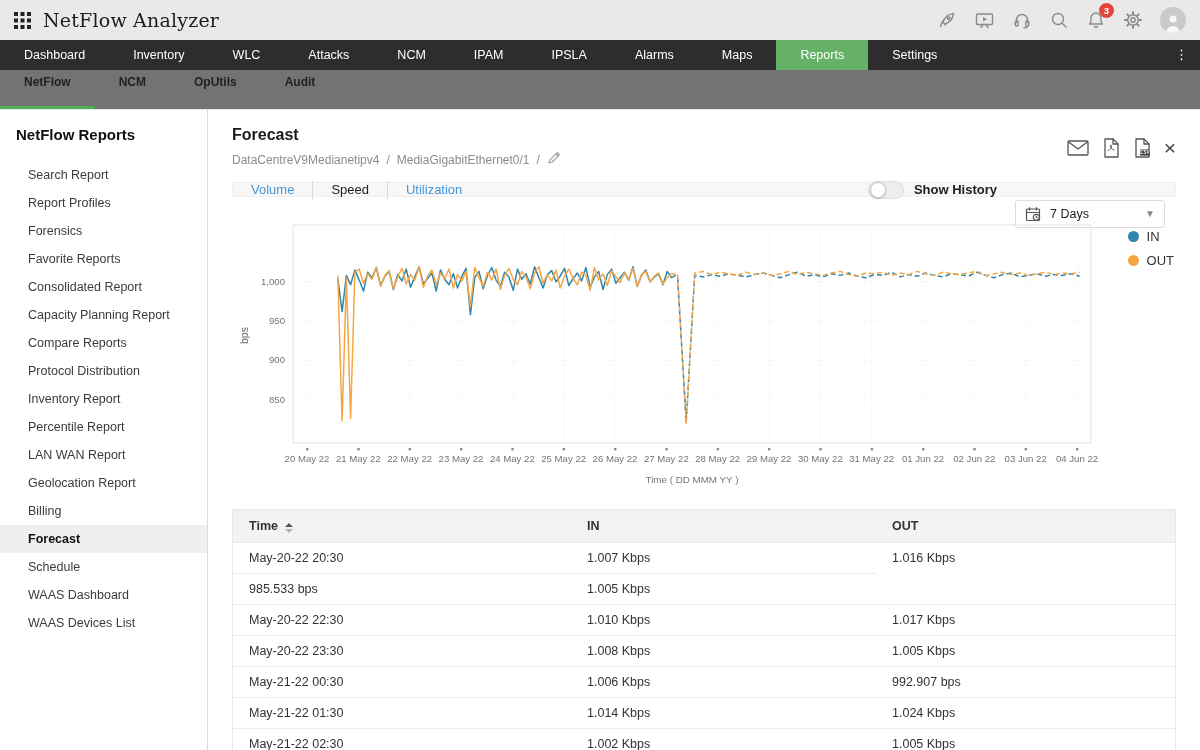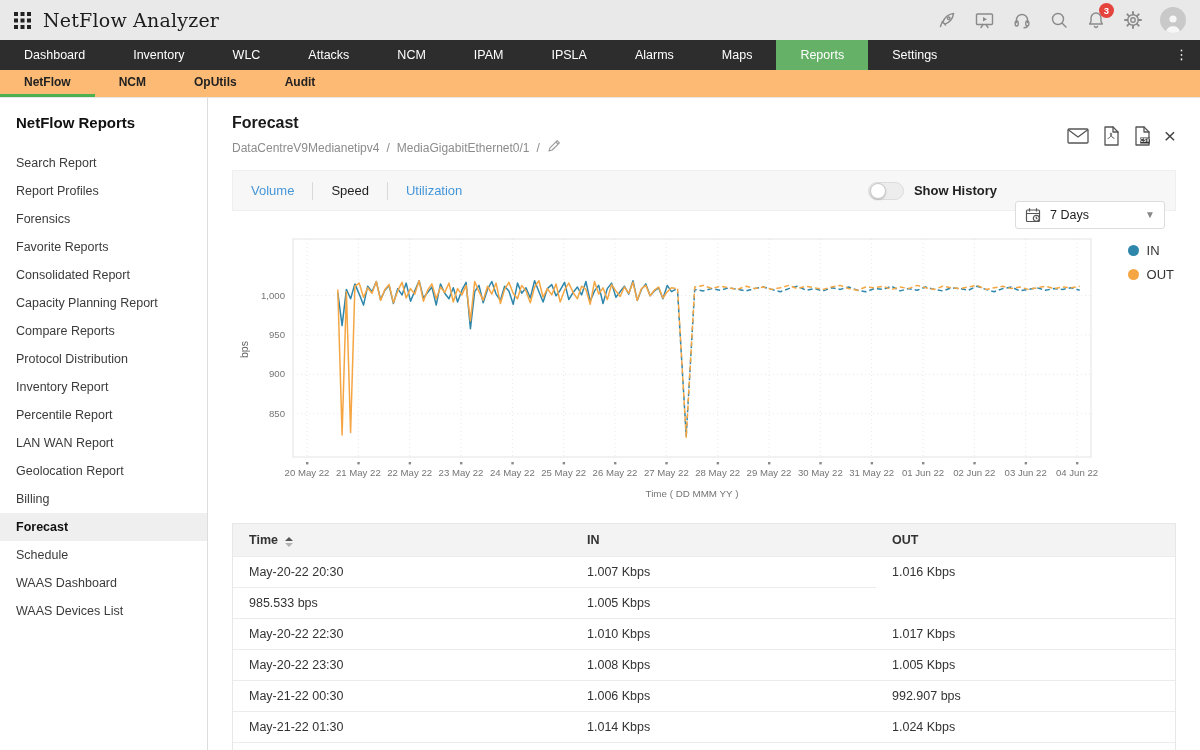--- a/index.html
+++ b/index.html
@@ -22,44 +22,44 @@
     display:flex; align-items:flex-end; justify-content:center; cursor:pointer; }
 
   
   .navbar { height:30px; background:#2d2d2d; display:flex; justify-content:space-between; }
   .nav-items { display:flex; }
   .nav-item { color:#fff; font-size:12.5px; line-height:30px; padding:0 24px; cursor:pointer; white-space:nowrap; }
   .nav-item.active { background:#65b168; }
   .kebab { color:#fff; line-height:30px; padding:0 12px; font-size:13px; cursor:pointer; }
 
   
-  .subnav { height:28px; background:#fdba74; border-bottom:1px solid #e7e7e7; display:flex; }
+  .subnav { height:40px; background:#737373; border-bottom:1px solid #e7e7e7; display:flex; }
   .subnav-item { font-size:12px; font-weight:bold; color:#222; line-height:25px;
     padding:0 24px; cursor:pointer; border-bottom:3px solid transparent; }
   .subnav-item.active { border-bottom-color:#4caf50; }
 
   
   .content { display:flex; height:652px; }
   .sidebar { width:208px; flex-shrink:0; border-right:1px solid #ddd; padding-top:16px; }
   .sidebar-title { font-size:15px; font-weight:bold; color:#111; margin:0 0 18px 16px; }
-  .sidebar-item { font-size:12.5px; color:#3b3b3b; padding:7px 16px; cursor:pointer; white-space:nowrap; }
+  .sidebar-item { font-size:12.5px; color:#3b3b3b; padding:7px 28px; cursor:pointer; white-space:nowrap; }
   .sidebar-item.active { background:#efefef; font-weight:bold; color:#111; }
   .main { flex:1; padding:0 24px; overflow:hidden; }
 
   
   .page-head { display:flex; justify-content:space-between; align-items:flex-start; padding-top:16px; }
   .page-title { font-size:16px; font-weight:bold; color:#1a1a1a; }
   .breadcrumb { font-size:12px; color:#8c8c8c; margin-top:7px; display:flex; align-items:center; gap:7px; }
   .export-icons { display:flex; align-items:center; gap:13px; margin-top:12px; }
   .export-icons .ico { display:inline-flex; cursor:pointer; }
   .export-icons svg { stroke:#555; fill:none; stroke-width:1.3; stroke-linejoin:round; stroke-linecap:round; }
   .close-x { font-size:21px; color:#444; line-height:16px; cursor:pointer; font-weight:normal; }
 
   
-  .toolbar { margin-top:14px; background:#f7f7f7; border:1px solid #efefef; height:41px;
+  .toolbar { margin-top:14px; background:#f7f7f7; border:1px solid #efefef; height:15px;
     display:flex; justify-content:space-between; align-items:center; padding-right:10px; }
   .tabs { display:flex; align-items:center; height:100%; }
   .tab { font-size:13px; padding:0 18px; color:#4596d8; cursor:pointer; line-height:18px; }
   .tab + .tab { border-left:1px solid #d9d9d9; }
   .tab.active { color:#222; cursor:default; }
   .toolbar-right { display:flex; align-items:center; gap:10px; }
   .toggle { width:36px; height:18px; border-radius:9px; background:#ededed; border:1px solid #ddd;
     position:relative; cursor:pointer; }
   .toggle-knob { width:16px; height:16px; border-radius:50%; background:#fff; border:1px solid #c9c9c9;
     position:absolute; left:1px; top:0; box-shadow:0 1px 2px rgba(0,0,0,.18); }

